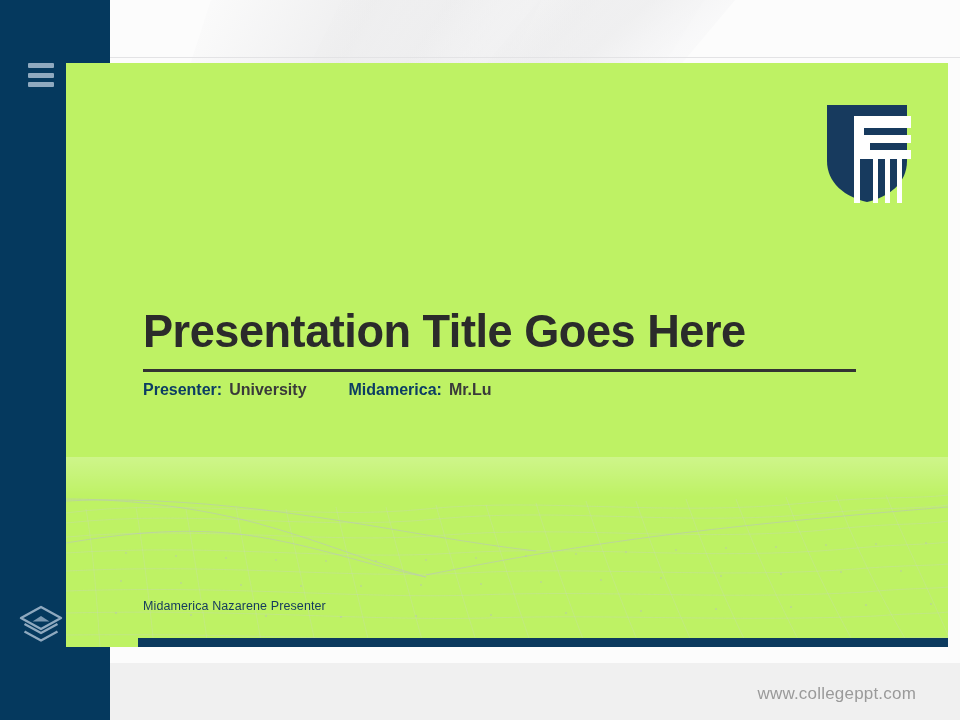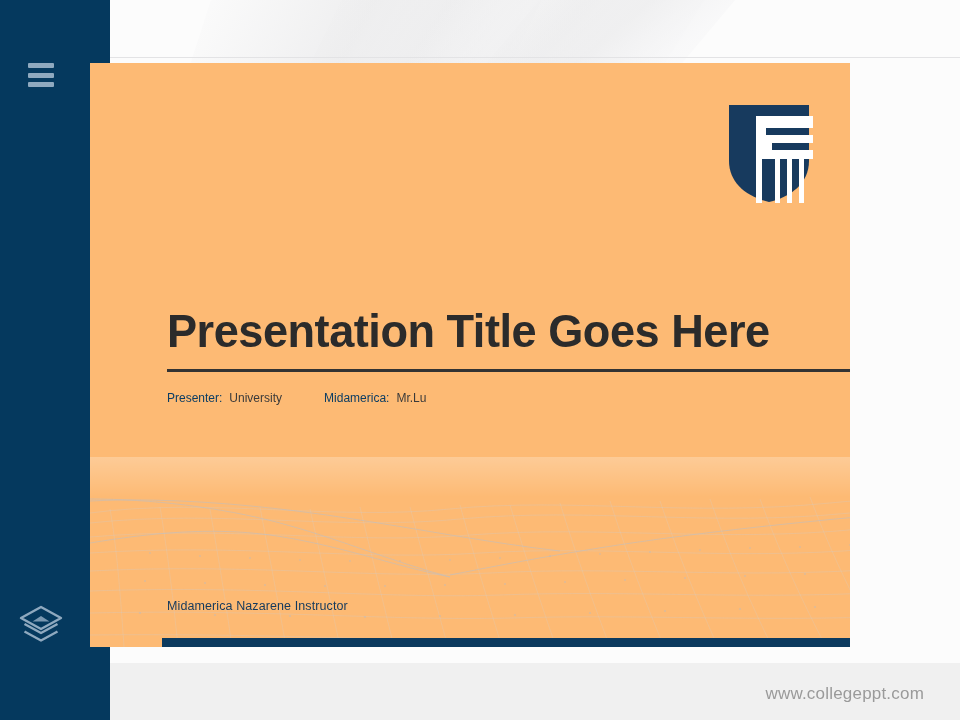--- a/index.html
+++ b/index.html
@@ -77,23 +77,23 @@
   .layers-icon {
     position: absolute;
     left: 16px; top: 602px;
     width: 50px; height: 48px;
     cursor: pointer;
   }
 
   
   .slide {
     position: absolute;
-    left: 90px; top: 63px;
-    width: 760px; height: 584px;
-    background: #fdba74;
+    left: 66px; top: 63px;
+    width: 882px; height: 584px;
+    background: #bef264;
     overflow: hidden;
   }
 
   
   .mesh {
     position: absolute;
     left: 0;
     bottom: 0;
     width: 882px;
     height: 190px;
@@ -126,25 +126,25 @@
     transform: scaleX(0.96);
     transform-origin: left center;
   }
   .title-rule {
     margin-top: 14px;
     width: 713px;
     height: 3px;
     background: #333333;
   }
   .meta-row {
-    margin-top: 19px;
+    margin-top: 9px;
     display: flex;
     align-items: baseline;
-    font-size: 12px;
-    font-weight: normal;
+    font-size: 16px;
+    font-weight: bold;
     white-space: nowrap;
   }
   .meta-label {
     color: #0c3d63;
   }
   .meta-value {
     color: #3a3a3a;
     margin-left: 7px;
   }
   .meta-gap { width: 42px; }
@@ -164,21 +164,21 @@
     left: 72px;
     bottom: 0;
     width: 810px;
     height: 9px;
     background: #0c3a5e;
   }
 
   
   .footer-url {
     position: absolute;
-    right: 36px;
+    right: 44px;
     bottom: 16px;
     font-size: 17px;
     color: #9a9a9a;
     letter-spacing: .2px;
   }
 </style>
 </head>
 <body>
 
 <div id="stage">
@@ -328,20 +328,20 @@
       <div class="title-rule"></div>
       <div class="meta-row">
         <span class="meta-label">Presenter:</span>
         <span class="meta-value">University</span>
         <span class="meta-gap"></span>
         <span class="meta-label">Midamerica:</span>
         <span class="meta-value">Mr.Lu</span>
       </div>
     </div>
 
-    <div class="univ-name">Midamerica Nazarene Instructor</div>
+    <div class="univ-name">Midamerica Nazarene Presenter</div>
 
     <div class="slide-bottom-bar"></div>
   </div>
 
   <div class="footer-url">www.collegeppt.com</div>
 
 </div>
 
 </body></html>

